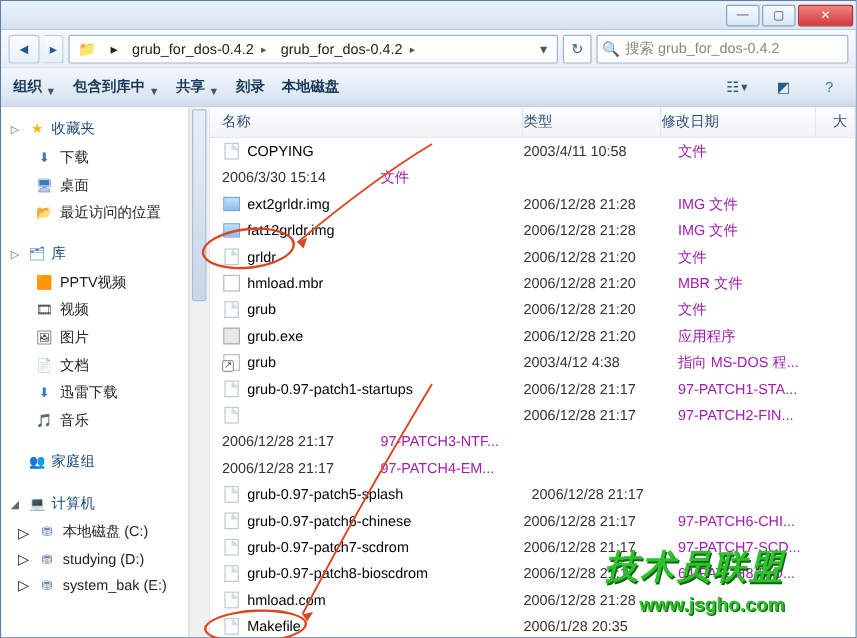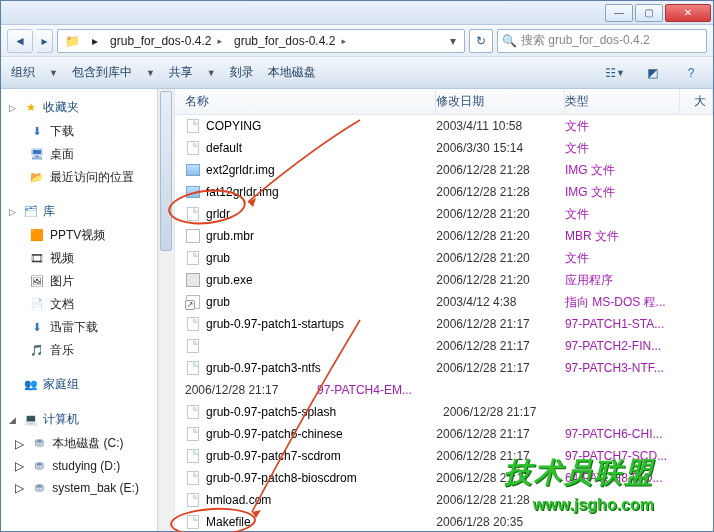--- a/index.html
+++ b/index.html
@@ -19,21 +19,21 @@
 .folder-ico { width:18px; height:18px; margin:0 4px; display:flex; align-items:center; justify-content:center; }
 .crumb { padding:2px 6px; color:#222; display:flex; align-items:center; }
 .crumb .sep { color:#555; margin-left:6px; font-size:9px; }
 .addr-drop { width:18px; text-align:center; color:#555; }
 .refresh { width:24px; height:24px; border:1px solid #9fb4cc; background:#fff; display:flex; align-items:center; justify-content:center; color:#2a5a8a; border-radius:2px; }
 .searchbox { width:210px; height:24px; border:1px solid #9fb4cc; background:#fff; display:flex; align-items:center; padding:0 4px; color:#888; border-radius:2px; }
 .searchbox .sico { margin-right:4px; color:#5a7ea8; }
 
 
 .toolbar { height:32px; background:linear-gradient(#f3f7fb,#dbe6f2 80%,#cfdcec); border-bottom:1px solid #b6c9de; display:flex; align-items:center; padding:0 10px; gap:14px; color:#1a3a5a; }
-.toolbar .ti { display:flex; align-items:center; gap:14px; }
+.toolbar .ti { display:flex; align-items:flex-end; gap:3px;font-weight:bold; }
 .toolbar .sp { flex:1; }
 .toolbar .ibtn { width:24px; height:22px; display:flex; align-items:center; justify-content:center; color:#2a5a8a; }
 .dd { font-size:9px; color:#456; }
 
 
 .body { flex:1; display:flex; overflow:hidden; }
 .sidebar { width:174px; background:#fff; border-right:1px solid #e1e7ef; overflow:hidden; position:relative; }
 .sidebar-scroll { position:absolute; right:0; top:0; bottom:0; width:17px; background:#f0f0f0; border-left:1px solid #d8d8d8; }
 .ss-thumb { position:absolute; left:2px; right:2px; top:2px; height:160px; background:linear-gradient(#e8eef6,#c8d6e6); border:1px solid #a7bdd6; border-radius:2px; }
 .sidepad { padding:6px 0 6px 6px; }
@@ -220,43 +220,37 @@
           </div>
       </div>
       <div class="sidebar-scroll">
           <div class="ss-thumb"></div>
         </div>
     </div>
 
     <div class="files">
       <div class="cols">
         <div class="col c-name">名称</div>
+        <div class="col c-type">类型</div>
         <div class="col c-date">修改日期</div>
-        <div class="col c-type">类型</div>
         <div class="col c-size">大</div>
       </div>
       <div class="flist" id="flist">
           <div class="row">
             <div class="fname">
               <span class="fico">
                 <span class="doc-ico"></span>
               </span>
               <span>COPYING</span>
             </div>
             <div class="fdate">2003/4/11 10:58</div>
             <div class="ftype">文件</div>
             <div class="fsize"></div>
           </div>
           <div class="row">
-            <div class="fname">
-              <span class="fico">
-                <span class="doc-ico"></span>
-              </span>
-              <span>default</span>
-            </div>
             <div class="fdate">2006/3/30 15:14</div>
             <div class="ftype">文件</div>
             <div class="fsize"></div>
           </div>
           <div class="row">
             <div class="fname">
               <span class="fico">
                 <span class="img-ico"></span>
               </span>
               <span>ext2grldr.img</span>
@@ -285,21 +279,21 @@
             </div>
             <div class="fdate">2006/12/28 21:20</div>
             <div class="ftype">文件</div>
             <div class="fsize"></div>
           </div>
           <div class="row">
             <div class="fname">
               <span class="fico">
                 <span class="mbr-ico"></span>
               </span>
-              <span>grub.mbr</span>
+              <span>hmload.mbr</span>
             </div>
             <div class="fdate">2006/12/28 21:20</div>
             <div class="ftype">MBR 文件</div>
             <div class="fsize"></div>
           </div>
           <div class="row">
             <div class="fname">
               <span class="fico">
                 <span class="doc-ico"></span>
               </span>
@@ -346,26 +340,20 @@
             <div class="fname">
               <span class="fico">
                 <span class="doc-ico"></span>
               </span>
             </div>
             <div class="fdate">2006/12/28 21:17</div>
             <div class="ftype">97-PATCH2-FIN...</div>
             <div class="fsize"></div>
           </div>
           <div class="row">
-            <div class="fname">
-              <span class="fico">
-                <span class="doc-ico"></span>
-              </span>
-              <span>grub-0.97-patch3-ntfs</span>
-            </div>
             <div class="fdate">2006/12/28 21:17</div>
             <div class="ftype">97-PATCH3-NTF...</div>
             <div class="fsize"></div>
           </div>
           <div class="row">
             <div class="fdate">2006/12/28 21:17</div>
             <div class="ftype">97-PATCH4-EM...</div>
             <div class="fsize"></div>
           </div>
           <div class="row">

